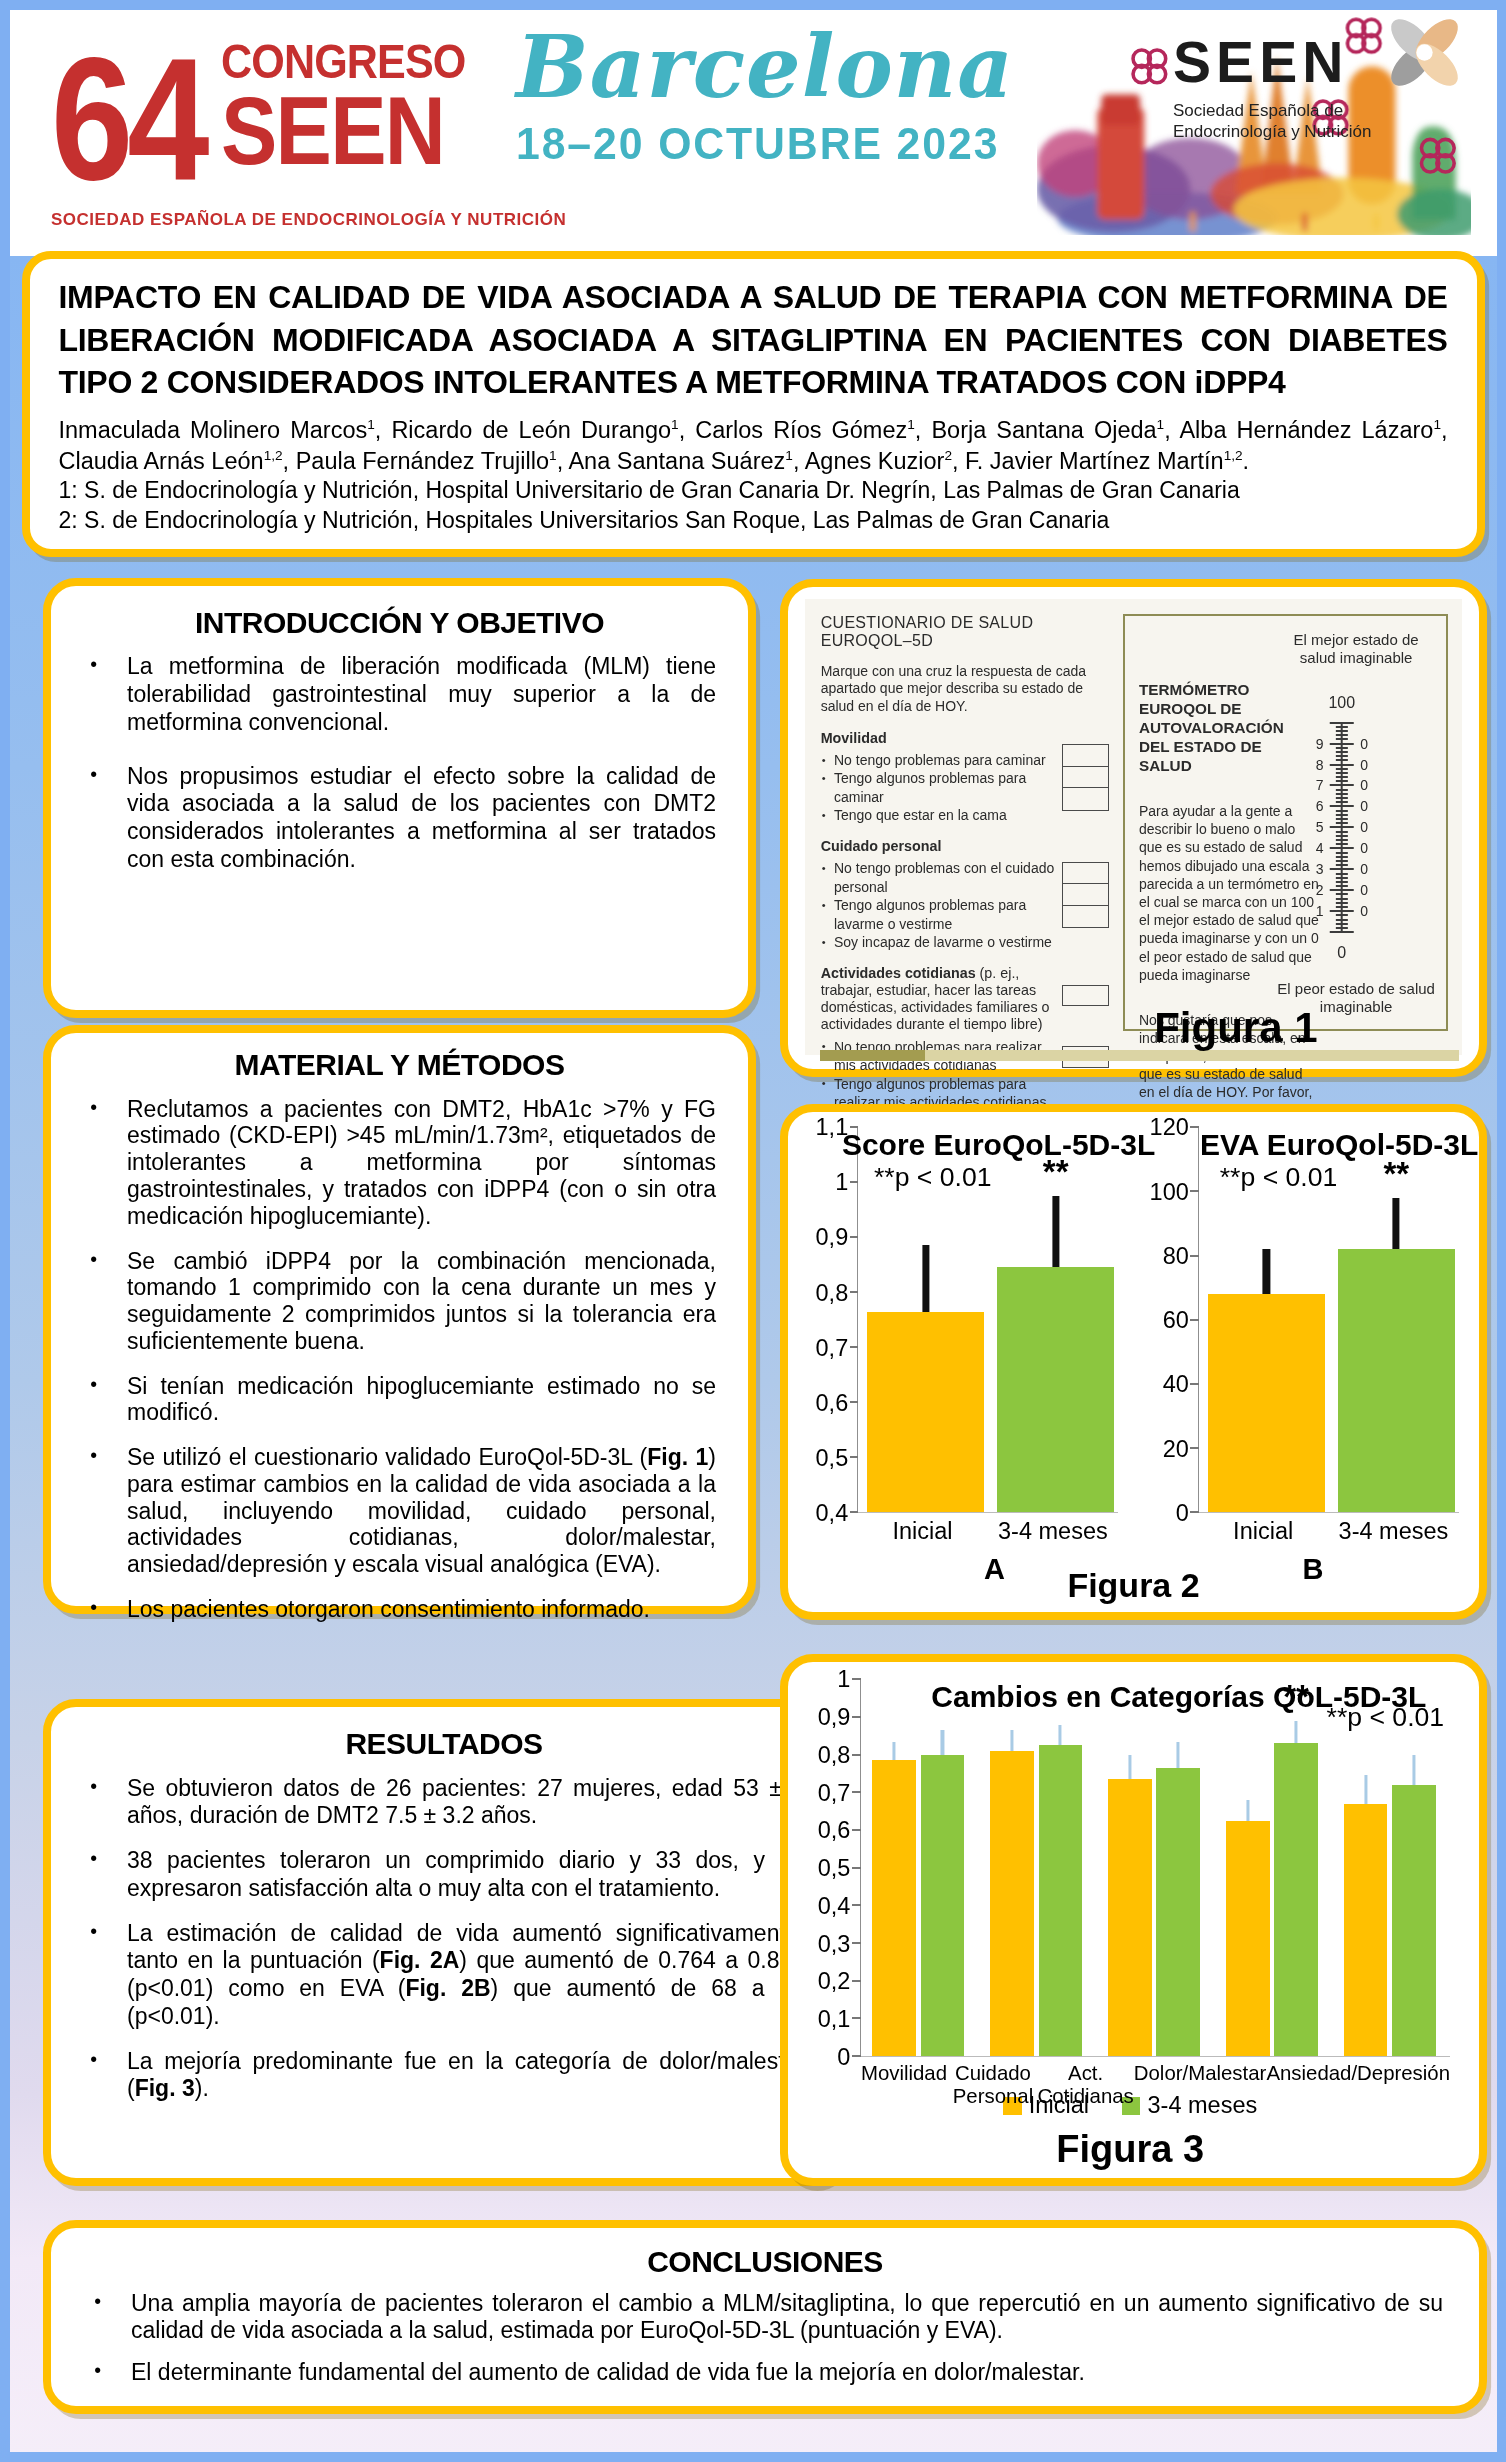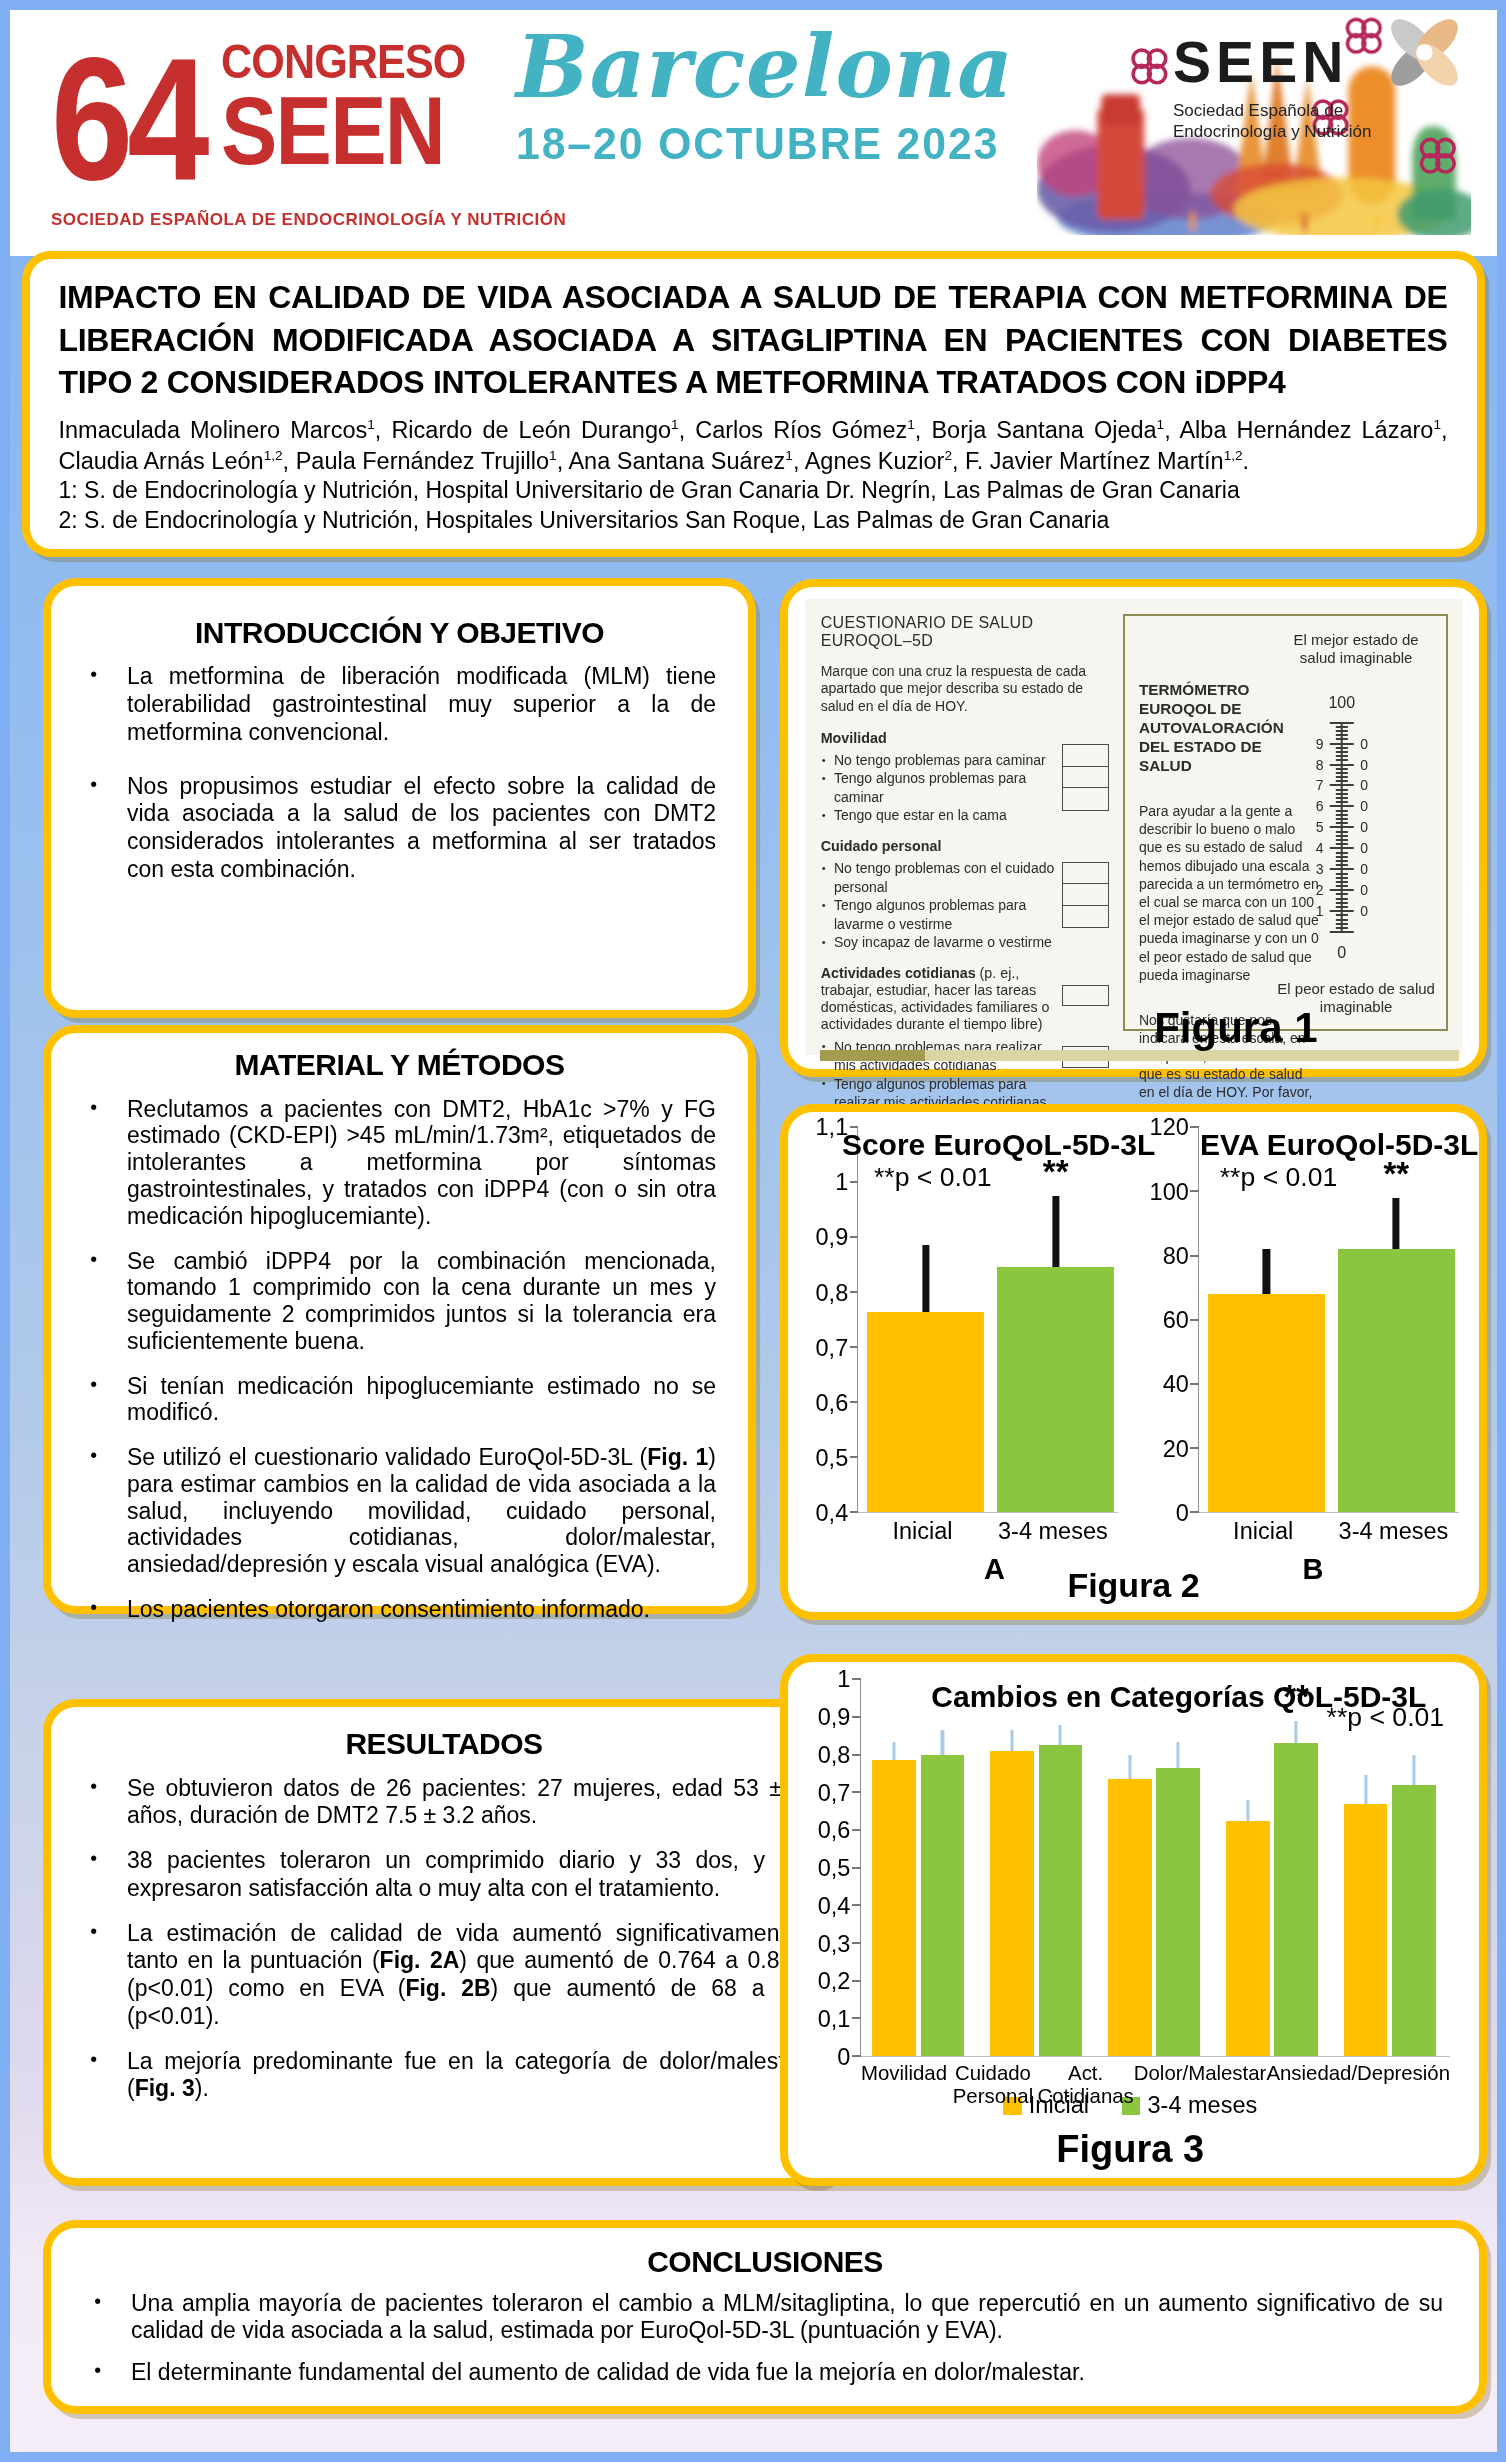--- a/index.html
+++ b/index.html
@@ -25,21 +25,21 @@
   .bcn-dates{font-size:45px;font-weight:800;letter-spacing:2px;transform:scaleX(.95);transform-origin:left top;margin-top:3.1px;}
   .watercolor{position:absolute;left:1037px;top:10.2px;width:434px;height:225px;}
   .seenlogo{position:absolute;left:1173px;top:9.2px;width:317px;display:flex;gap:9.2px;}
   .seen-txt{font-size:57px;font-weight:600;letter-spacing:5.1px;color:#1c1c1c;margin-top:19.4px;}
   .seen-org{font-size:17px;color:#222;line-height:1.25;margin-top:5.1px;}
   .seen-glyph{width:87px;height:87px;flex:none;}
 
   
   .box{position:absolute;background:#fff;border:8.2px solid #FFC000;border-radius:33px;
        box-shadow:5.1px 6.1px 0 -1px rgba(120,95,10,.28);}
-  .box-inner{position:absolute;inset:0;padding:25px 32px;}
+  .box-inner{position:absolute;inset:0;padding:15px 32px;}
   .sec-title{font-size:30px;font-weight:800;text-align:center;margin:5.1px 0 13.3px 0;letter-spacing:-0.5px;}
   ul.bullets{list-style:none;margin:0;padding:0;font-size:23px;line-height:1.2;}
   ul.bullets li{position:relative;padding-left:44px;margin-bottom:17.4px;text-align:justify;}
   ul.bullets li::before{content:"•";position:absolute;left:7.2px;top:0;font-size:0.85em;}
   .box--intro ul.bullets li{margin-bottom:26.6px;}
   .box--concl ul.bullets li{margin-bottom:14.3px;}
 
   
   .title-box{left:21.5px;top:251px;width:1463px;height:306px;border-radius:29px;}
   .title-box .box-inner{padding:17.4px 29px;}

